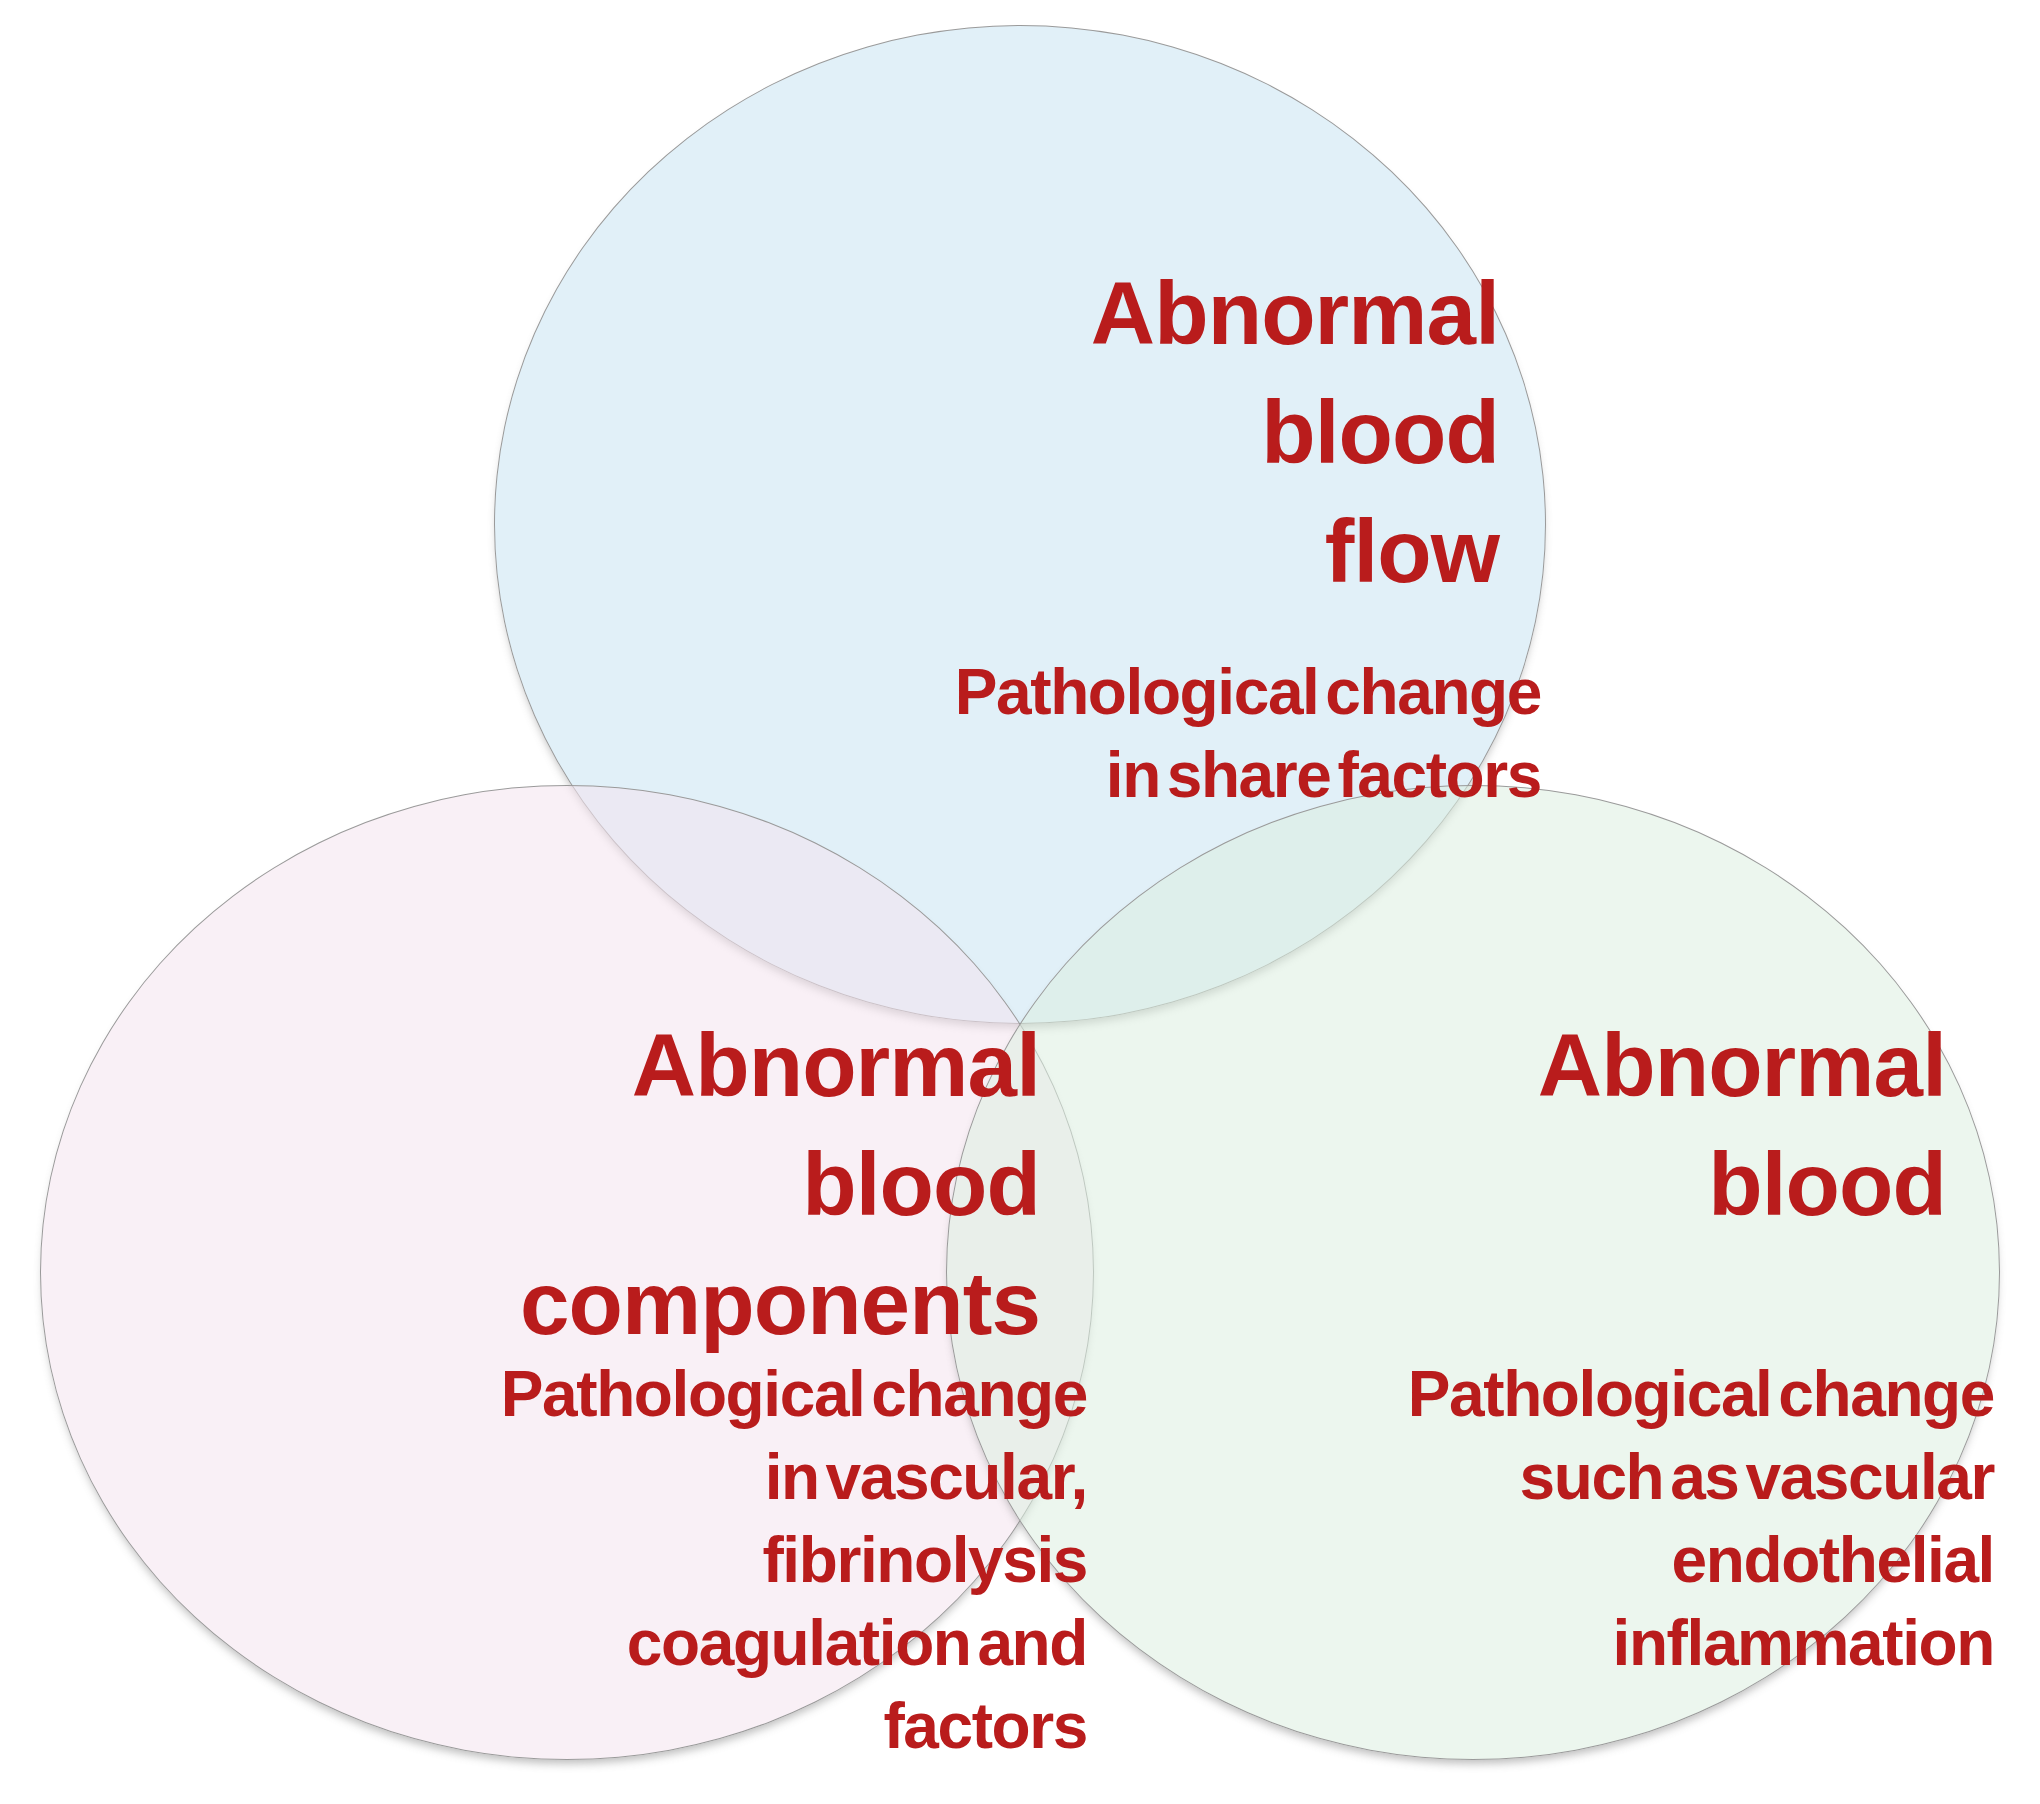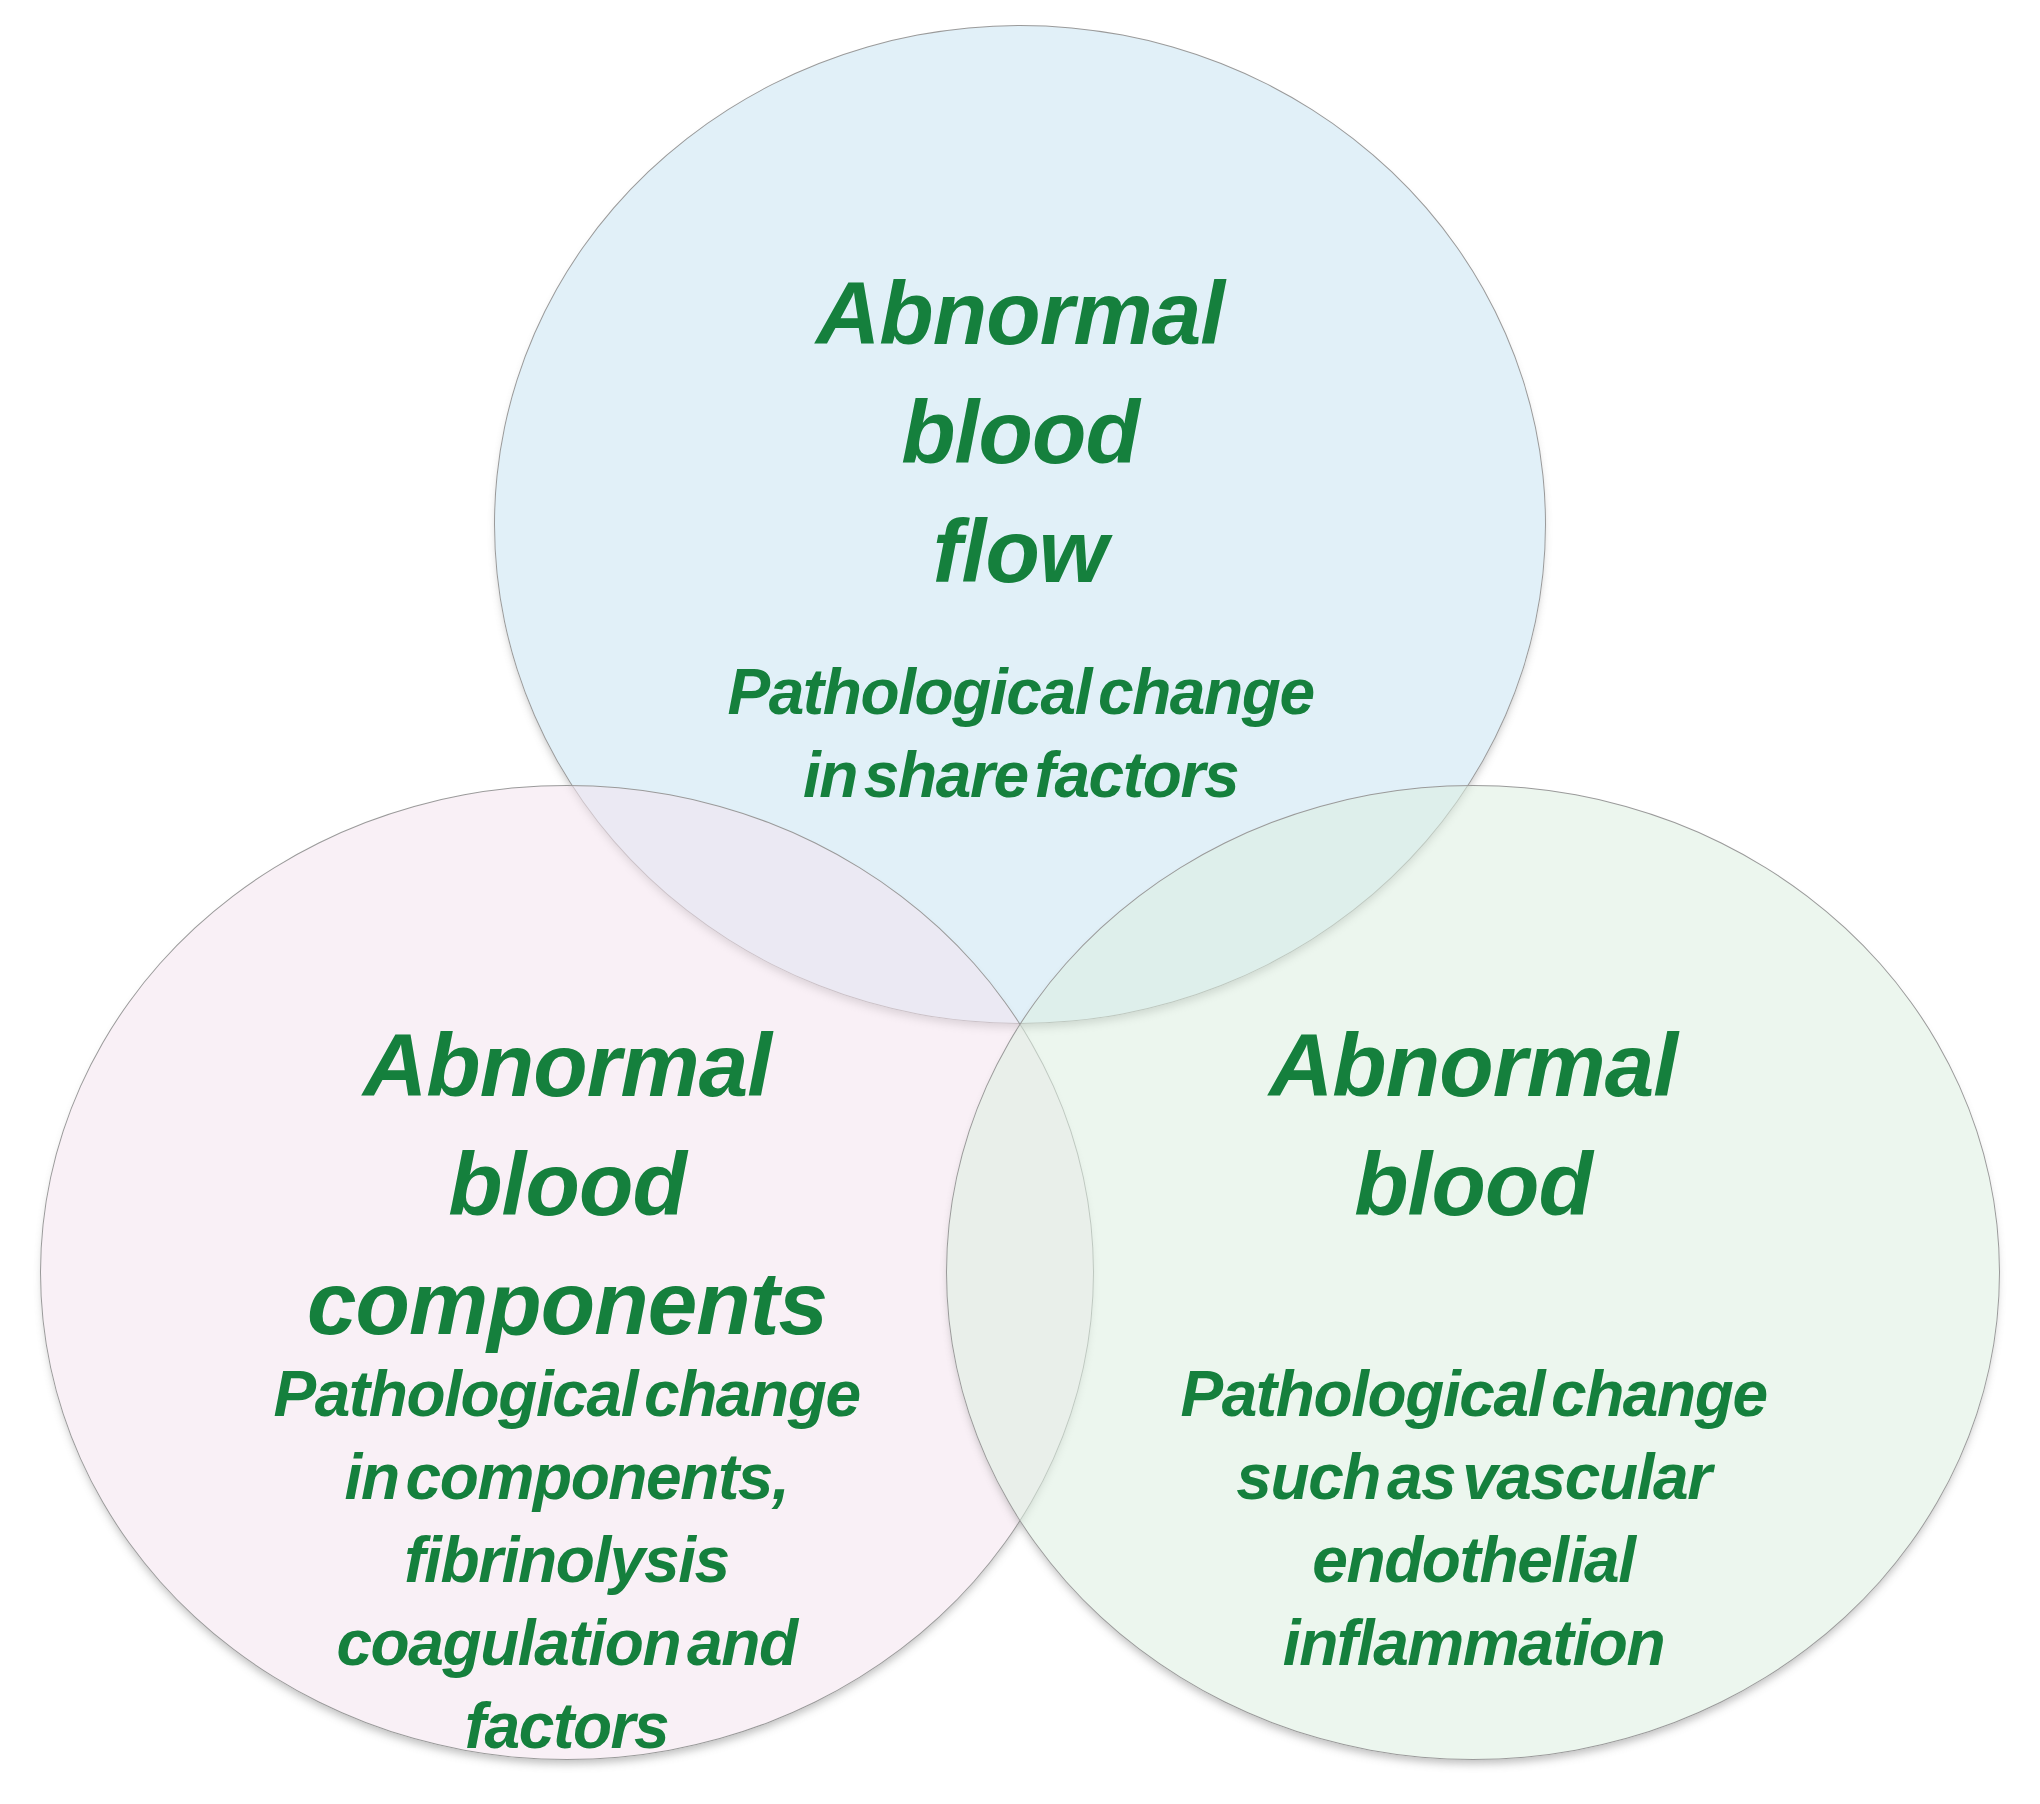--- a/index.html
+++ b/index.html
@@ -20,24 +20,23 @@
     border-radius: 50%;
     border: 1.9px solid #9a9a9a;
     box-shadow: 0 6.6px 8.5px -2.8px rgba(110, 110, 110, 0.45);
     box-sizing: border-box;
   }
   .ellipse-blue  { left: 494px;  top: 24.6px;  width: 1052px; height: 999px; }
   .ellipse-pink  { left: 40px;   top: 785px; width: 1054px; height: 975px; }
   .ellipse-green { left: 946px; top: 785px; width: 1054px; height: 975px; }
   .textblock {
     position: absolute;
-    text-align: center;
-    color: #15803d;
+    text-align: right;
+    color: #b91c1c;
     z-index: 5;
-    font-style: italic;
   }
   .title {
     font-size: 89px;
     font-weight: bold;
     line-height: 119px;
     letter-spacing: -0.9px;
   }
   .subtitle {
     font-size: 64px;
     font-weight: bold;
@@ -71,21 +70,21 @@
     <div>in share factors</div>
   </div>
 
   <div class="textblock title title-pink">
     <div>Abnormal</div>
     <div>blood</div>
     <div>components</div>
   </div>
   <div class="textblock subtitle subtitle-pink">
     <div>Pathological change</div>
-    <div>in components,</div>
+    <div>in vascular,</div>
     <div>fibrinolysis</div>
     <div>coagulation and</div>
     <div>factors</div>
   </div>
 
   <div class="textblock title title-green">
     <div>Abnormal</div>
     <div>blood</div>
   </div>
   <div class="textblock subtitle subtitle-green">

